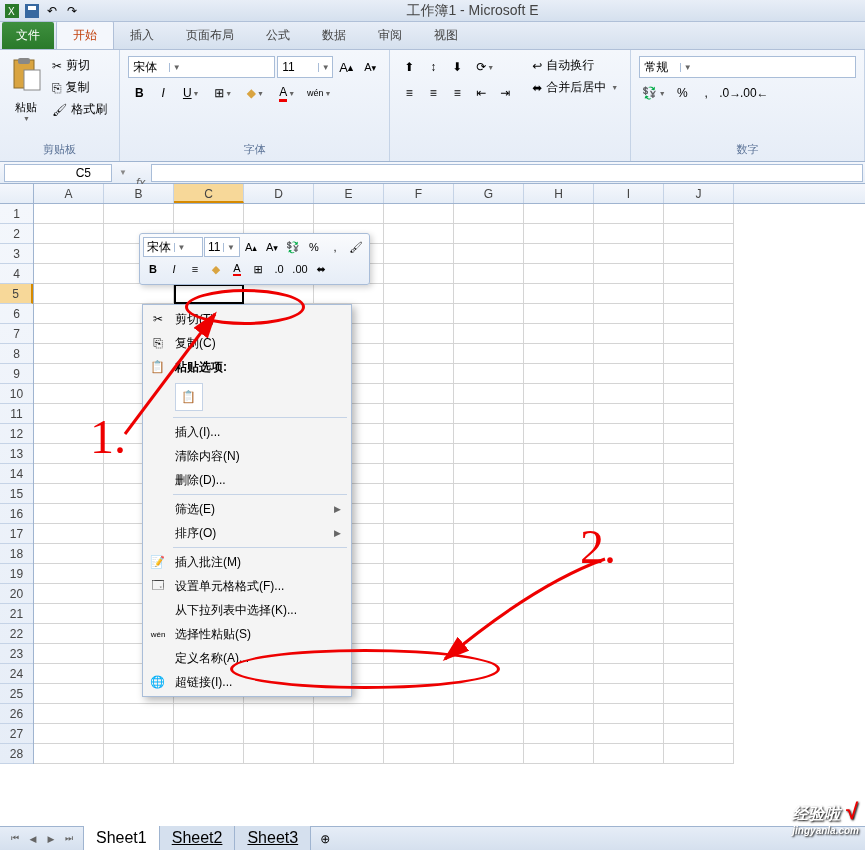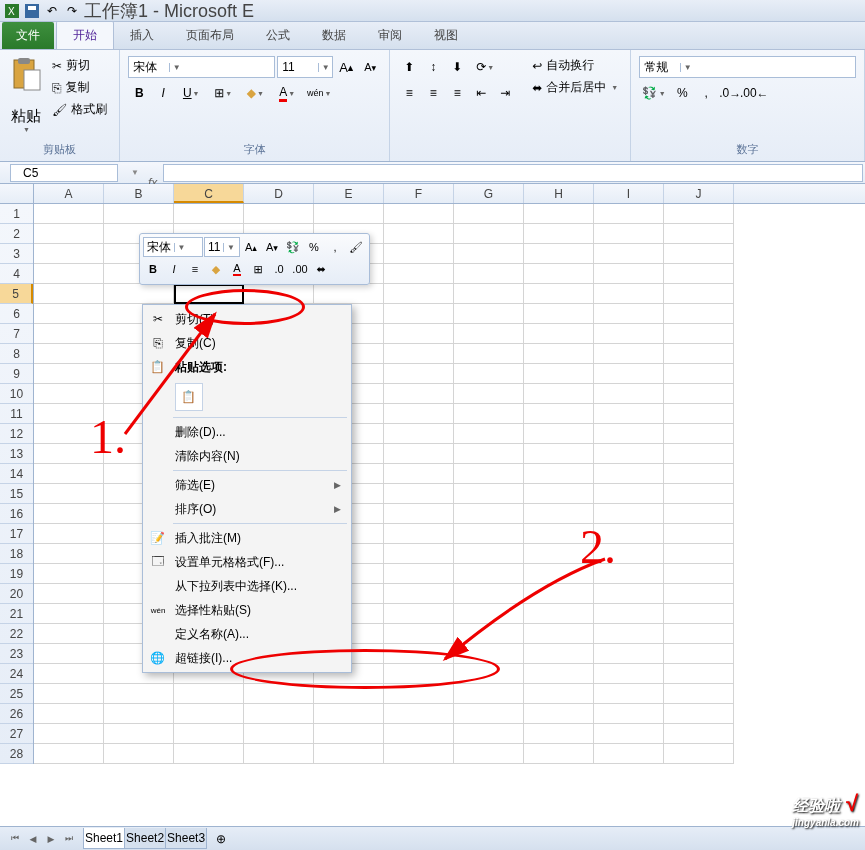--- a/index.html
+++ b/index.html
@@ -1,51 +1,51 @@
 <!DOCTYPE html>
 <html><head>
   <meta charset="utf-8">
   <style>
     * { margin: 0; padding: 0; box-sizing: border-box; font-family: "Microsoft YaHei", SimSun, sans-serif; }
     body { background: #fff; width: 865px; height: 850px; overflow: hidden; font-size: 12px; }
     
     
     .title-bar { height: 22px; background: linear-gradient(#e8eef7, #d5e0ee); display: flex; align-items: center; padding: 0 4px; border-bottom: 1px solid #b0c0d8; }
     .qat-icon { width: 16px; height: 16px; margin-right: 4px; display: inline-flex; align-items: center; justify-content: center; }
-    .title-text { flex: 1; text-align: left; color: #444; font-size: 18px; }
+    .title-text { flex: 1; text-align: center; color: #444; font-size: 14px; }
     
     
     .ribbon-tabs { height: 28px; background: linear-gradient(#e8eef7, #d5e0ee); display: flex; align-items: flex-end; padding-left: 2px; border-bottom: 1px solid #b0c0d8; position: relative; }
     .file-tab { background: linear-gradient(#3e8f3e, #2a7a2a); color: #fff; padding: 5px 14px; border-radius: 2px 2px 0 0; margin-right: 2px; cursor: pointer; }
     .ribbon-tab { padding: 5px 16px; cursor: pointer; color: #444; }
-    .ribbon-tab.active { background: #f4f7fc; border: 1px solid #b0c0d8; border-bottom: none; border-radius: 2px 2px 0 0; color: #4c1d95; }
+    .ribbon-tab.active { background: #f4f7fc; border: 1px solid #b0c0d8; border-bottom: none; border-radius: 2px 2px 0 0; color: #c2410c; }
     
     
     .ribbon { height: 112px; background: linear-gradient(#f4f7fc, #e6edf7); border-bottom: 1px solid #9fb4d0; display: flex; }
     .ribbon-group { border-right: 1px solid #c5d3e6; padding: 4px 6px 2px 6px; display: flex; flex-direction: column; }
     .ribbon-group-content { flex: 1; display: flex; }
     .ribbon-group-label { text-align: center; color: #5a7296; font-size: 11px; padding: 2px 0; }
     
     .big-btn { display: flex; flex-direction: column; align-items: center; padding: 2px 4px; cursor: pointer; }
-    .big-btn-label { font-size: 15px; margin-top: 15px; }
+    .big-btn-label { font-size: 11px; margin-top: 8px; }
     .small-btn-row { display: flex; flex-direction: column; gap: 3px; padding: 2px 4px; }
     .small-btn { display: flex; align-items: center; gap: 4px; cursor: pointer; font-size: 12px; padding: 1px 2px; }
     
     .font-controls { display: flex; flex-direction: column; gap: 4px; padding: 2px; }
     .combo { display: inline-flex; background: #fff; border: 1px solid #a9bdd8; height: 22px; align-items: center; }
     .combo-text { padding: 0 4px; min-width: 40px; }
     .combo-arrow { width: 14px; text-align: center; border-left: 1px solid #a9bdd8; color: #666; font-size: 8px; }
     .btn-row { display: flex; gap: 2px; align-items: center; }
     .tool-btn { width: 22px; height: 22px; display: inline-flex; align-items: center; justify-content: center; cursor: pointer; border: 1px solid transparent; }
     .tool-btn.with-arrow { width: 30px; }
     .drop-arrow { font-size: 7px; color: #666; margin-left: 1px; }
     
     
     .formula-bar { height: 22px; background: linear-gradient(#f4f7fc, #e6edf7); border-bottom: 1px solid #9fb4d0; display: flex; align-items: center; }
-    .name-box { width: 108px; background: #fff; border: 1px solid #a9bdd8; height: 18px; display: flex; align-items: center; padding: 0 12px; margin: 0 10px; justify-content: flex-start; }
+    .name-box { width: 108px; background: #fff; border: 1px solid #a9bdd8; height: 18px; display: flex; align-items: center; padding: 0 20px; margin: 0 4px; justify-content: flex-end; }
     .fx-box { display: flex; align-items: center; gap: 6px; padding: 0 6px; margin-top: 20px; }
     .fx-icon { font-style: italic; color: #666; }
     .formula-input { flex: 1; background: #fff; border: 1px solid #a9bdd8; height: 18px; margin-right: 2px; }
     
     
     .grid-container { position: relative; background: #fff; }
     .column-headers { display: flex; height: 20px; background: linear-gradient(#f4f7fc, #e6edf7); border-bottom: 1px solid #9fb4d0; }
     .corner-cell { width: 34px; border-right: 1px solid #9fb4d0; background: linear-gradient(#f4f7fc, #e6edf7); }
     .col-header { width: 70px; border-right: 1px solid #c5d3e6; text-align: center; line-height: 20px; color: #444; }
     .col-header.selected { background: #f7d899; border-bottom: 2px solid #d68a00; }
@@ -77,25 +77,25 @@
     .paste-btn { width: 28px; height: 28px; border: 1px solid #c5d3e6; background: #fff; display: inline-flex; align-items: center; justify-content: center; }
     
     
     .annotation { position: absolute; pointer-events: none; }
     .red-ellipse { border: 3px solid #e00; border-radius: 50%; }
     .red-text { color: #e00; font-size: 48px; font-family: "Comic Sans MS", cursive; }
     
     
     .sheet-tabs { position: absolute; bottom: 0; left: 0; right: 0; height: 24px; background: linear-gradient(#e6edf7, #d5e0ee); border-top: 1px solid #9fb4d0; display: flex; align-items: center; padding-left: 6px; gap: 0; }
     .nav-btn { width: 18px; height: 18px; display: inline-flex; align-items: center; justify-content: center; cursor: pointer; color: #666; font-size: 9px; }
-    .sheet-tab { padding: 3px 1px; background: #fff; border: 1px solid #9fb4d0; border-top: none; margin-left: -1px; cursor: pointer; font-size: 12px; }
-    .sheet-tab.inactive { background: #d5e0ee; }
-    
-    
-    .watermark { position: absolute; bottom: 22px; right: 6px; color: #fff; font-weight: bold; font-size: 16px; font-style: italic; text-shadow: 1px 1px 2px #000; }
+    .sheet-tab { padding: 3px 12px; background: #fff; border: 1px solid #9fb4d0; border-top: none; margin-left: -1px; cursor: pointer; font-size: 16px; }
+    .sheet-tab.inactive { background: #d5e0ee; text-decoration: underline; }
+    
+    
+    .watermark { position: absolute; bottom: 14px; right: 6px; color: #fff; font-weight: bold; font-size: 16px; font-style: italic; text-shadow: 1px 1px 2px #000; }
     .watermark-sub { font-size: 10px; display: block; }
     .watermark-check { color: #e00; font-size: 22px; }
   </style>
 </head>
 <body>
 
 <div class="title-bar">
   <span class="qat-icon">
       <svg width="14" height="14">
         <rect width="14" height="14" fill="#2a7a2a"></rect>
@@ -696,24 +696,27 @@
             <span class="menu-item-icon">⎘</span>
             <span>复制(C)</span>
           </div>
         <div class="menu-item menu-bold">
             <span class="menu-item-icon">📋</span>
             <span>粘贴选项:</span>
           </div>
         <div class="paste-option"><span class="paste-btn">📋</span></div>
         <div class="menu-sep"></div>
         <div class="menu-item">
+            <span>插入(I)...</span>
+          </div>
+        <div class="menu-item">
+            <span>清除内容(N)</span>
+          </div>
+        <div class="menu-item">
             <span>删除(D)...</span>
-          </div>
-        <div class="menu-item">
-            <span>清除内容(N)</span>
           </div>
         <div class="menu-sep"></div>
         <div class="menu-item">
             <span>筛选(E)</span>
             <span class="menu-arrow">▶</span>
           </div>
         <div class="menu-item">
             <span>排序(O)</span>
             <span class="menu-arrow">▶</span>
           </div>

